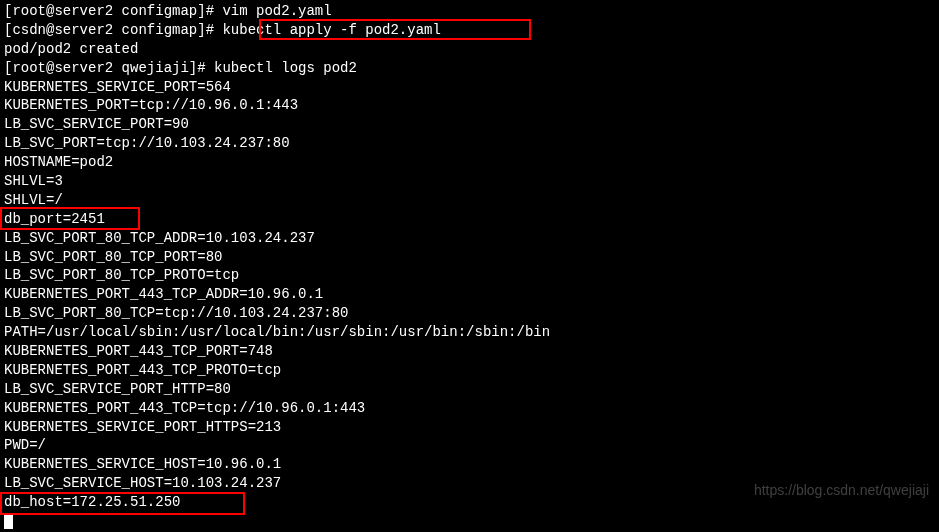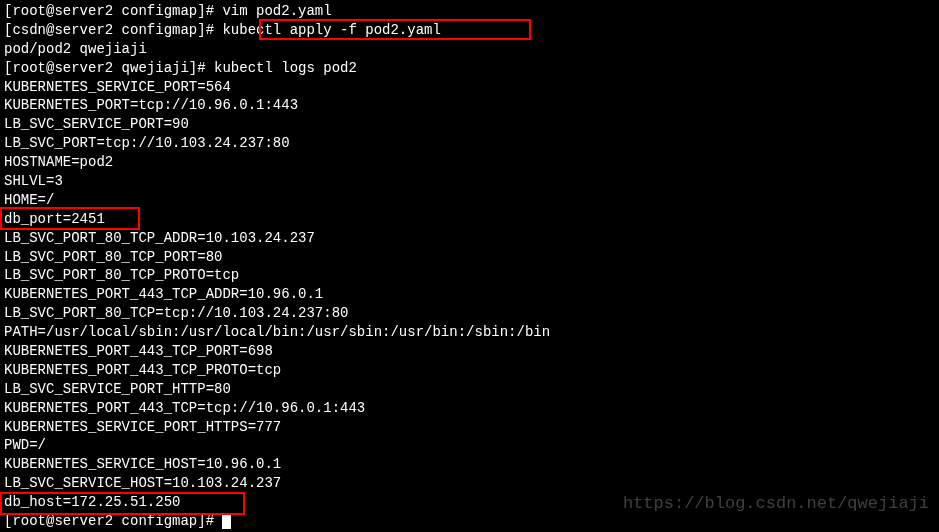--- a/index.html
+++ b/index.html
@@ -48,56 +48,56 @@
     }
     .cursor {
       display: inline-block;
       width: 9px;
       height: 16px;
       background: #fff;
       vertical-align: text-bottom;
     }
     .watermark {
       position: absolute;
-      bottom: 16px;
+      bottom: 32px;
       right: 10px;
       color: rgba(180,180,180,0.35);
-      font-size: 17px;
-      font-family: Liberation Mono, monospace;
+      font-size: 14px;
+      font-family: Liberation Sans, sans-serif;
     }
   </style>
 </head>
 <body>
 
 <div class="line">[root@server2 configmap]# vim pod2.yaml</div>
 <div class="line">[csdn@server2 configmap]# kubectl apply -f pod2.yaml</div>
-<div class="line">pod/pod2 qwejiaji</div>
+<div class="line">pod/pod2 created</div>
 <div class="line">[root@server2 qwejiaji]# kubectl logs pod2</div>
 <div class="line">KUBERNETES_SERVICE_PORT=564</div>
 <div class="line">KUBERNETES_PORT=tcp://10.96.0.1:443</div>
 <div class="line">LB_SVC_SERVICE_PORT=90</div>
 <div class="line">LB_SVC_PORT=tcp://10.103.24.237:80</div>
 <div class="line">HOSTNAME=pod2</div>
 <div class="line">SHLVL=3</div>
-<div class="line">HOME=/</div>
+<div class="line">SHLVL=/</div>
 <div class="line">db_port=2451</div>
 <div class="line">LB_SVC_PORT_80_TCP_ADDR=10.103.24.237</div>
 <div class="line">LB_SVC_PORT_80_TCP_PORT=80</div>
 <div class="line">LB_SVC_PORT_80_TCP_PROTO=tcp</div>
 <div class="line">KUBERNETES_PORT_443_TCP_ADDR=10.96.0.1</div>
 <div class="line">LB_SVC_PORT_80_TCP=tcp://10.103.24.237:80</div>
 <div class="line">PATH=/usr/local/sbin:/usr/local/bin:/usr/sbin:/usr/bin:/sbin:/bin</div>
-<div class="line">KUBERNETES_PORT_443_TCP_PORT=698</div>
+<div class="line">KUBERNETES_PORT_443_TCP_PORT=748</div>
 <div class="line">KUBERNETES_PORT_443_TCP_PROTO=tcp</div>
 <div class="line">LB_SVC_SERVICE_PORT_HTTP=80</div>
 <div class="line">KUBERNETES_PORT_443_TCP=tcp://10.96.0.1:443</div>
-<div class="line">KUBERNETES_SERVICE_PORT_HTTPS=777</div>
+<div class="line">KUBERNETES_SERVICE_PORT_HTTPS=213</div>
 <div class="line">PWD=/</div>
 <div class="line">KUBERNETES_SERVICE_HOST=10.96.0.1</div>
 <div class="line">LB_SVC_SERVICE_HOST=10.103.24.237</div>
 <div class="line">db_host=172.25.51.250</div>
-<div class="line"><span>[root@server2 configmap]# </span><span class="cursor"></span></div>
+<div class="line"><span class="cursor"></span></div>
 
 <div class="red-box box1"></div>
 <div class="red-box box2"></div>
 <div class="red-box box3"></div>
 
 <div class="watermark">https://blog.csdn.net/qwejiaji</div>
 
 </body></html>

